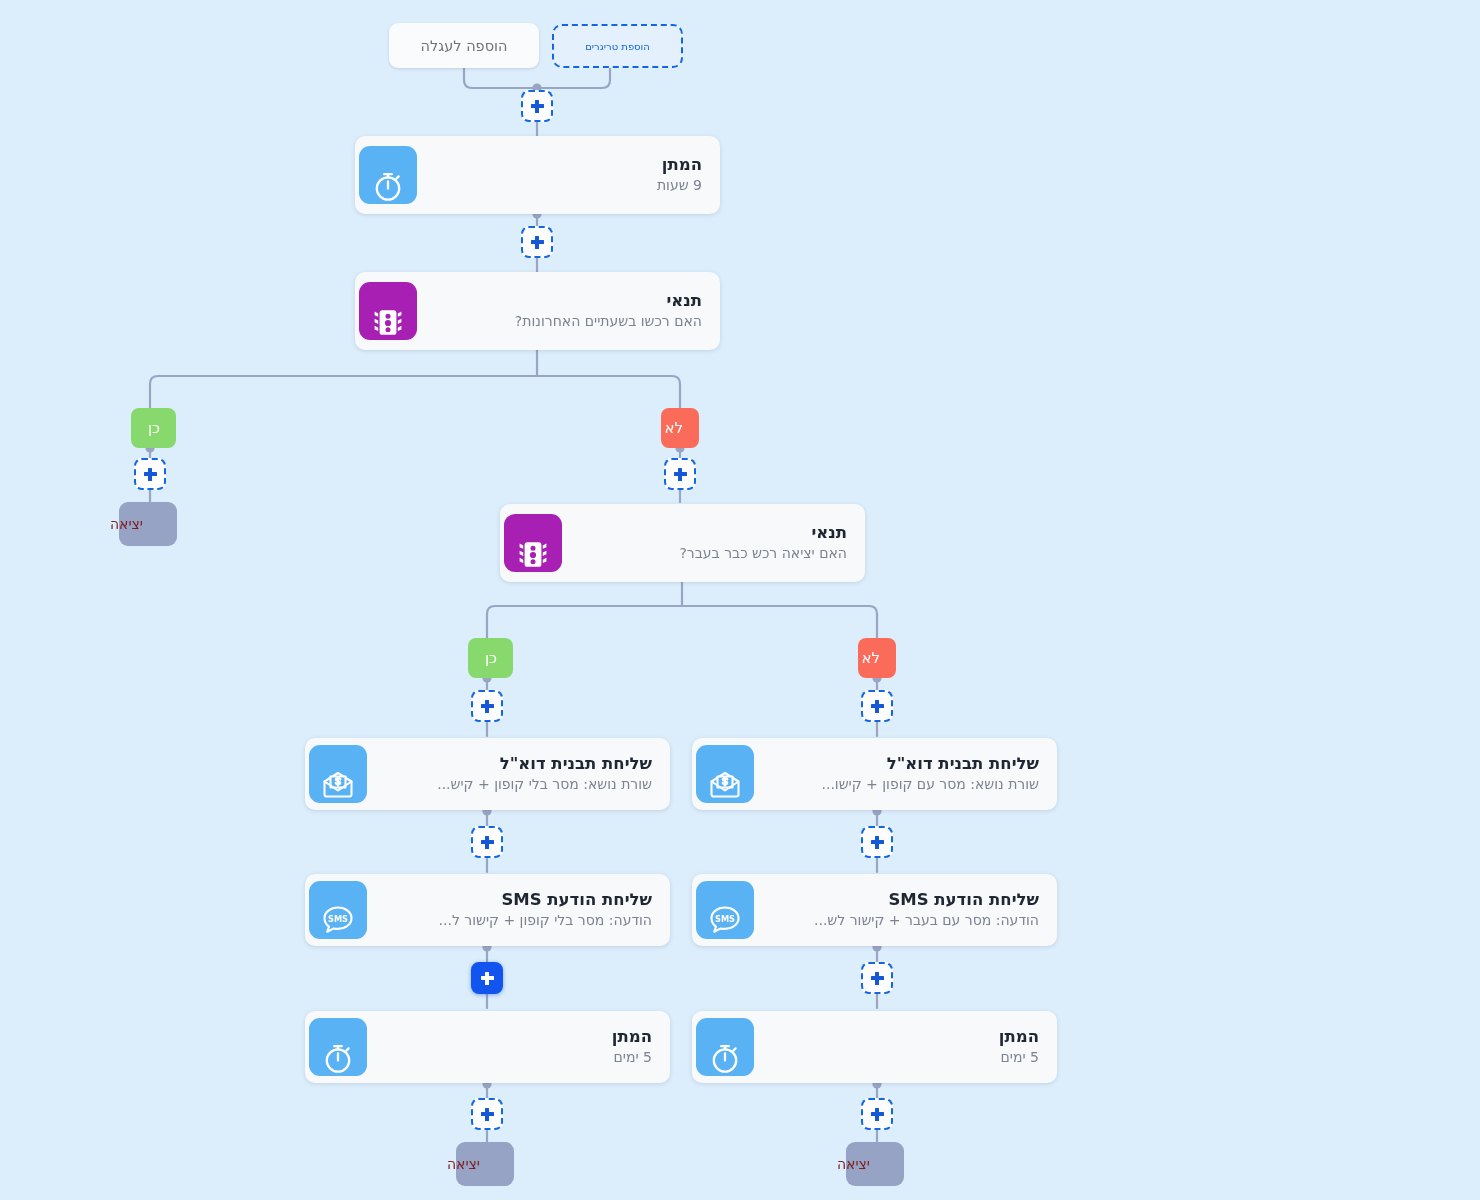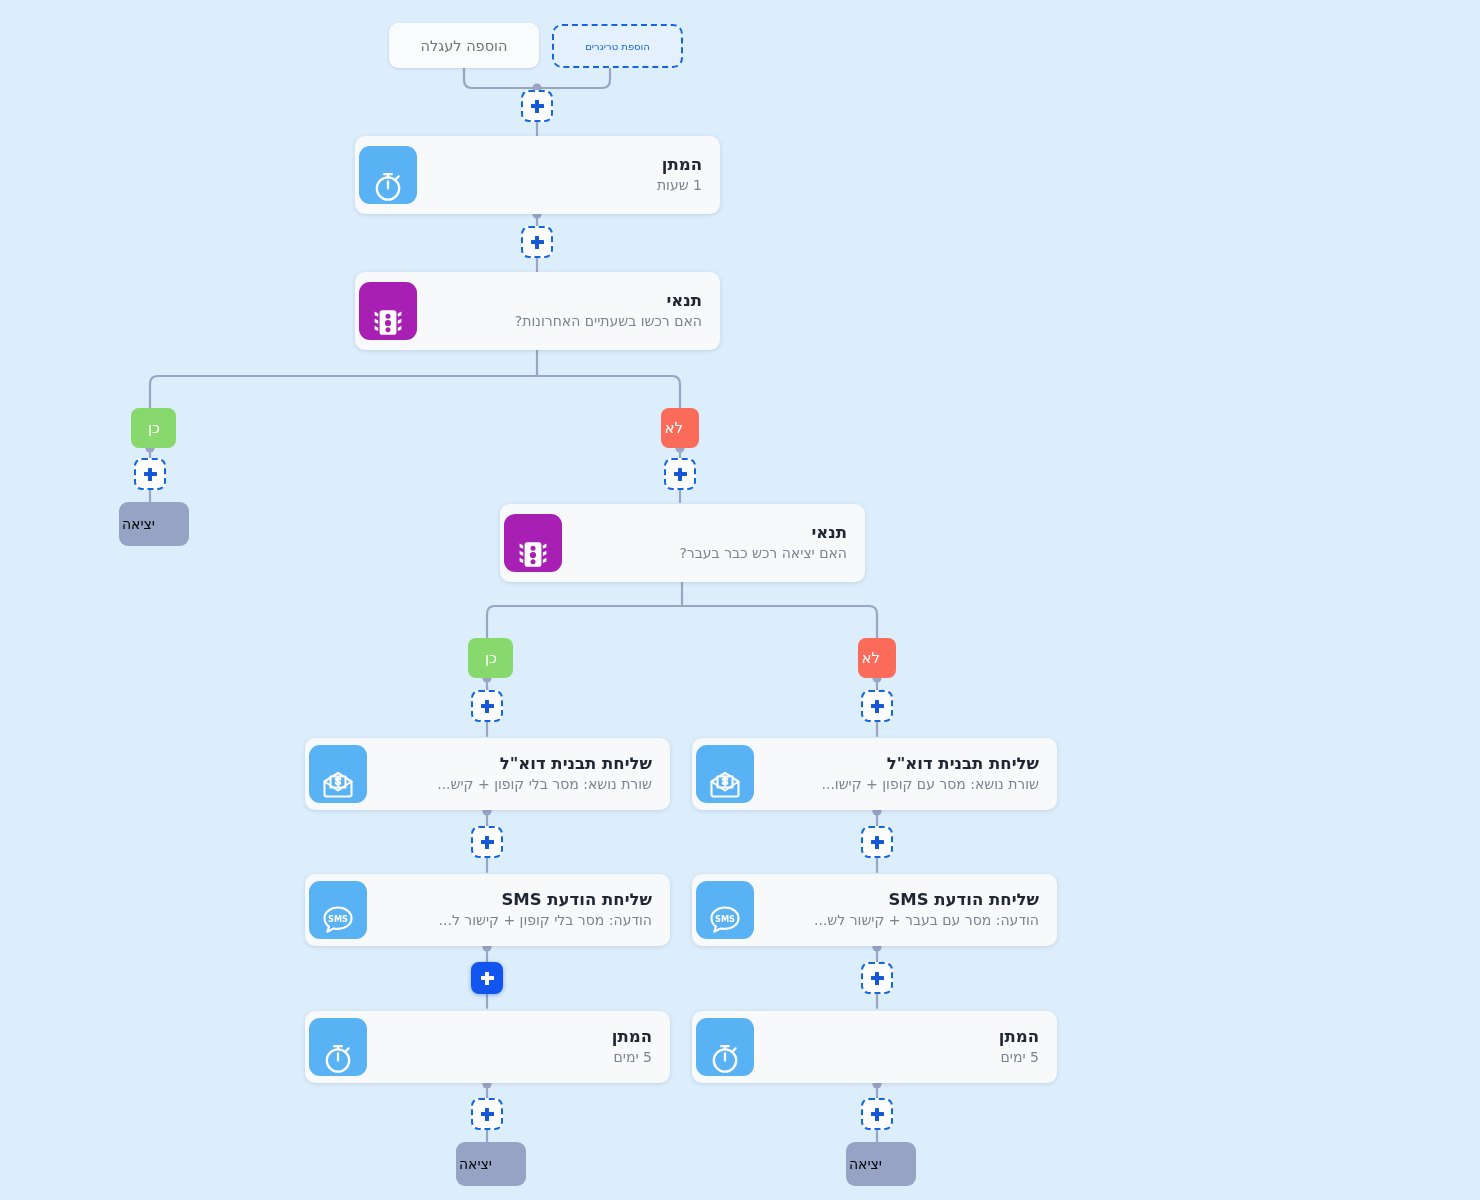--- a/index.html
+++ b/index.html
@@ -124,25 +124,25 @@
     direction: rtl;
     overflow: visible;
     white-space: nowrap;
   }
   .badge span { transform: translateX(-14px); display: inline-block; }
   .badge-yes { background: #87d96e; padding-left: 43px; }
   .badge-no  { background: #fa6b5a; align-items: center; }
 
   
   .exit-node {
-    width: 70px; height: 44px;
+    width: 58px; height: 44px;
     background: #97a3c4;
     border-radius: 9px;
     display: flex; align-items: center; justify-content: flex-start;
-    color: #000000;
+    color: #7f1d1d;
     font-size: 14px;
     direction: rtl;
     white-space: nowrap;
   }
   .exit-node span { transform: translateX(-34px); display: inline-block; }
 </style>
 </head>
 <body>
 
 <div id="canvas">
@@ -222,21 +222,21 @@
       <svg width="36" height="36" viewBox="0 0 36 36" fill="none" stroke="#ffffff" stroke-width="2.3" stroke-linecap="round">
         <circle cx="18" cy="20.5" r="11.2"></circle>
         <line x1="18" y1="20.5" x2="18" y2="13.5"></line>
         <line x1="14.2" y1="6.2" x2="21.8" y2="6.2"></line>
         <line x1="18" y1="6.2" x2="18" y2="9.3"></line>
         <line x1="26.4" y1="10.6" x2="28.6" y2="8.4"></line>
       </svg>
     </div>
     <div class="texts">
       <div class="title">המתן</div>
-      <div class="subtitle">1 שעות</div>
+      <div class="subtitle">9 שעות</div>
     </div>
   </div>
 
   <div class="abs plus" style="left:521px; top:226px;">
     <span class="glyph"></span>
   </div>
 
   <div class="abs card" style="left:355px; top:272px; width:365px; height:78px;">
     <div class="icon ic-purple">
       <svg width="34" height="34" viewBox="0 0 34 34">

